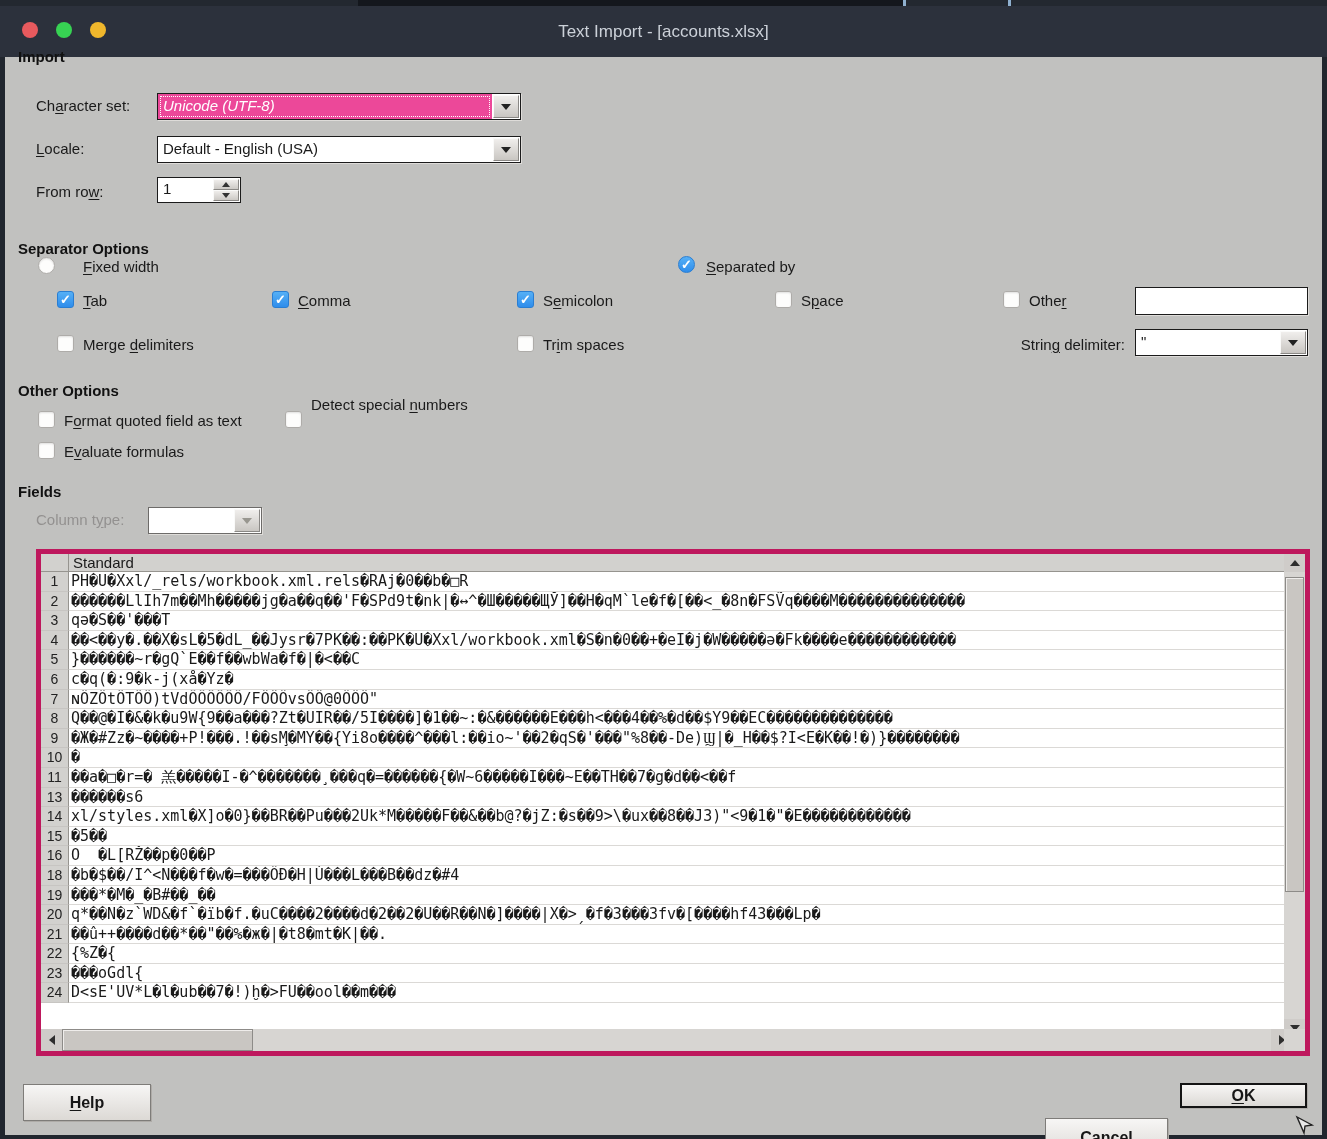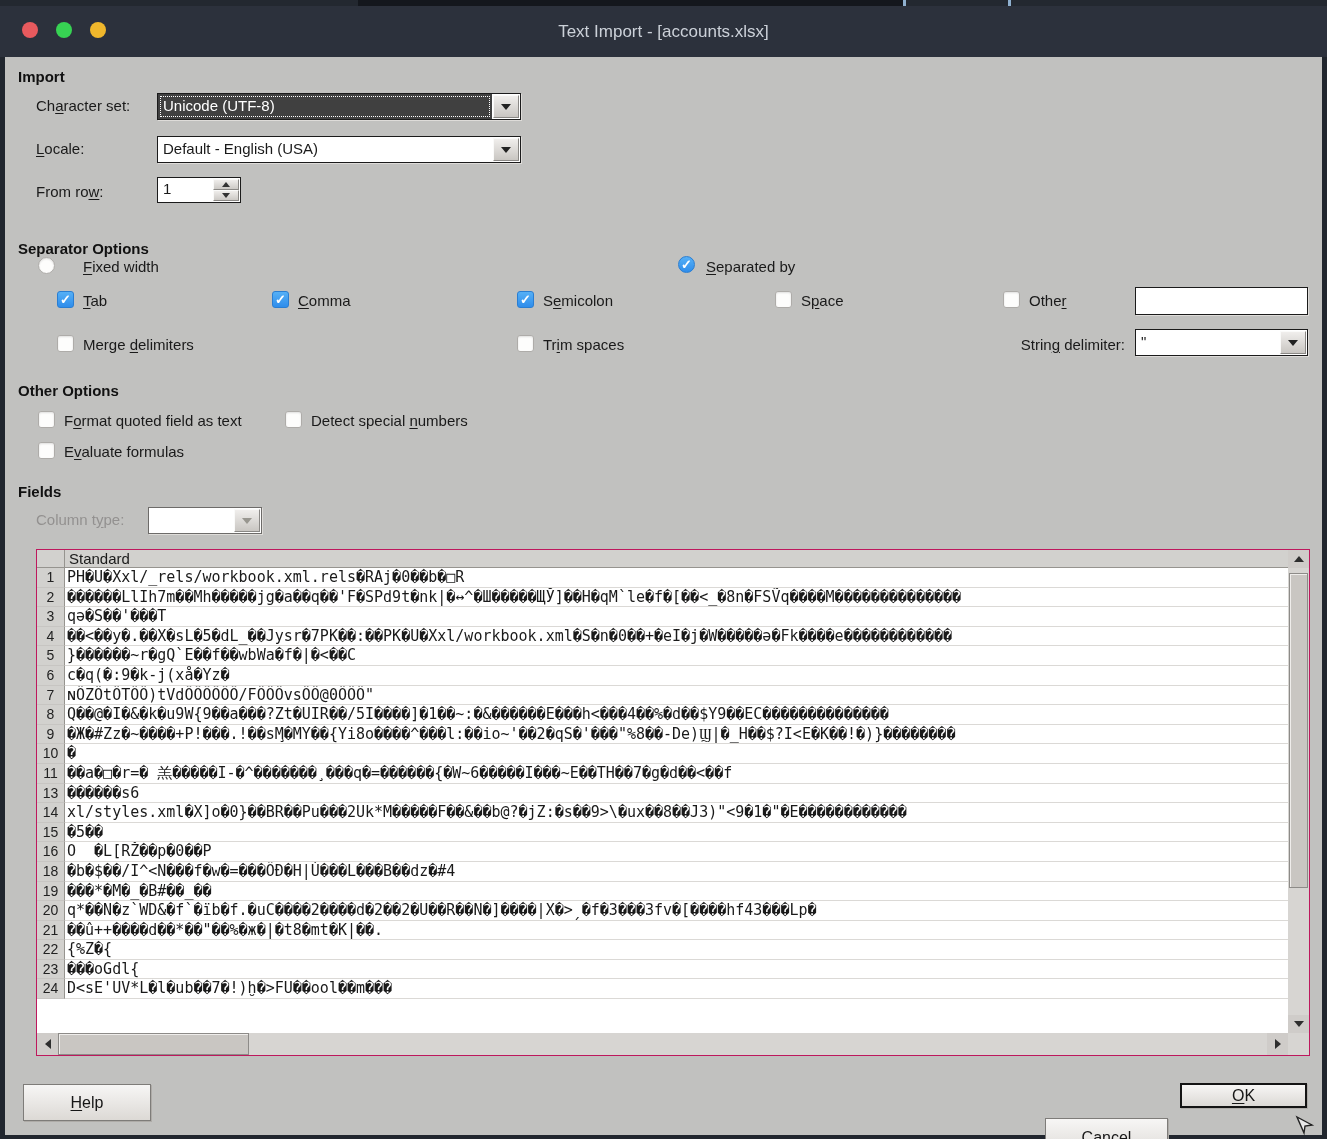--- a/index.html
+++ b/index.html
@@ -29,21 +29,21 @@
   .heading{position:absolute;font-weight:bold;font-size:15px;color:#111;}
   .lbl{position:absolute;font-size:15px;white-space:nowrap;}
   .lbl.disabled{color:#939190;}
   .u{text-decoration:underline;text-underline-offset:2px;}
 
   
   .field,.combo{position:absolute;background:#fff;border:1px solid #1b1b1b;box-sizing:border-box;
     box-shadow:1px 1px 0 #dedcd9;}
   .combo{display:flex;}
   .combo .val{flex:1;font-size:15px;padding:3px 5px;white-space:nowrap;overflow:hidden;}
-  .combo .val.sel{background:#404040;color:#fff;outline:1px dotted #fff;outline-offset:-3px;}
+  .combo .val.sel{background:#ec4899;color:#fff;outline:1px dotted #fff;outline-offset:-3px;font-style:italic;}
   .cbtn{width:26px;margin:1px;background:linear-gradient(#f0eeec,#c9c6c2);
     border:1px solid #8a8885;border-top-color:#fafaf9;border-left-color:#fafaf9;
     display:flex;align-items:center;justify-content:center;box-sizing:border-box;}
   .arrow-down{width:0;height:0;border-left:5px solid transparent;border-right:5px solid transparent;
     border-top:6px solid #222;}
   .combo.disabled{border-color:#6d6b69;}
   .combo.disabled .arrow-down{border-top-color:#98968f;}
   .spin{position:absolute;display:flex;background:#fff;border:1px solid #1b1b1b;box-sizing:border-box;}
   .spin .val{flex:1;font-size:15px;padding:2px 5px;}
   .spincol{width:26px;margin:1px;display:flex;flex-direction:column;}
@@ -57,21 +57,21 @@
     background:#fdfdfc;border:1px solid #aeaca9;box-shadow:inset 0 1px 2px rgba(0,0,0,.12);}
   .cb{border-radius:3px;}
   .radio{border-radius:50%;}
   .cb .mark,.radio .mark{display:none;}
   .cb.on,.radio.on{background:linear-gradient(#56b0f6,#2f8deb);border-color:#2a7ed2;box-shadow:none;}
   .cb.on .mark,.radio.on .mark{display:block;color:#fff;font-size:13px;font-weight:bold;
     line-height:15px;text-align:center;}
 
   
   .ptable{position:absolute;left:36px;top:549px;width:1274px;height:507px;box-sizing:border-box;
-    border:1px solid #be185d;background:#0ea5e9;text-decoration:underline;}
+    border:5px solid #be185d;background:#0ea5e9;text-decoration:underline;}
   .phead{position:absolute;left:0;top:0;height:18px;display:flex;width:1251px;}
   .pcorner{width:28px;background:#d2d1ce;border-right:1px solid #96948f;border-bottom:1px solid #96948f;box-sizing:border-box;}
   .pheadcell{flex:1;background:#d2d1ce;border-bottom:1px solid #96948f;box-sizing:border-box;
     font-size:15px;line-height:17px;padding-left:4px;}
   .prows{position:absolute;left:0;top:18px;width:1251px;height:465px;overflow:hidden;background:#fff;}
   .prow{display:flex;height:19.6px;box-sizing:border-box;}
   .pnum{width:28px;background:#d2d1ce;border-right:1px solid #96948f;border-bottom:1px solid #c7c5c2;
     box-sizing:border-box;font-size:14px;line-height:19px;text-align:center;color:#222;}
   .ptext{flex:1;border-bottom:1px solid #dbd9d6;box-sizing:border-box;
     font-family:"DejaVu Sans Mono",monospace;font-size:15px;line-height:19px;
@@ -89,42 +89,42 @@
   .htrack{flex:1;}
   .scorner{position:absolute;right:0;bottom:0;width:21px;height:22px;background:#d7d5d2;}
   .tri-l{width:0;height:0;border-top:5px solid transparent;border-bottom:5px solid transparent;border-right:6px solid #2e2e2e;}
   .tri-r{width:0;height:0;border-top:5px solid transparent;border-bottom:5px solid transparent;border-left:6px solid #2e2e2e;}
   .tri-u2{width:0;height:0;border-left:5px solid transparent;border-right:5px solid transparent;border-bottom:6px solid #2e2e2e;}
   .tri-d2{width:0;height:0;border-left:5px solid transparent;border-right:5px solid transparent;border-top:6px solid #2e2e2e;}
 
   
   .btn{position:absolute;background:linear-gradient(#f7f6f5,#dcd9d5);
     border:1px solid #7e7c79;box-shadow:1px 1px 0 #aeaba7;
-    font-size:16px;display:flex;align-items:center;justify-content:center;box-sizing:border-box;color:#161616;}
+    font-size:16px;display:flex;align-items:center;justify-content:center;box-sizing:border-box;color:#161616;font-weight:bold;}
   .btn.default{border:2px solid #141414;}
   .cursor{position:absolute;left:1293px;top:1113px;}
 </style>
 </head>
 <body>
 
 <div class="topstrip">
   <div class="seg"></div>
   <div class="tick" style="left:903px"></div>
   <div class="tick" style="left:1008px"></div>
 </div>
 <div class="titlebar"></div>
 <div class="dot red"></div>
 <div class="dot green"></div>
 <div class="dot yellow"></div>
 <div class="wtitle">Text Import - [accounts.xlsx]</div>
 <div class="edge l"></div>
 <div class="edge r"></div>
 <div class="edge b"></div>
 
-<div class="heading" style="left:18px;top:68px">Import</div>
+<div class="heading" style="left:18px;top:48px">Import</div>
 
 <div class="lbl" style="left:36px;top:97px"><span>Ch</span><span class="u">a</span><span>racter set:</span></div>
 <div class="combo" style="left:157px;top:93px;width:364px;height:27px">
   <div class="val sel">Unicode (UTF-8)</div>
   <div class="cbtn">
       <span class="arrow-down"></span>
     </div>
 </div>
 
 <div class="lbl" style="left:36px;top:140px"><span></span><span class="u">L</span><span>ocale:</span></div>
@@ -193,21 +193,21 @@
       <span class="arrow-down"></span>
     </div>
 </div>
 
 <div class="heading" style="left:18px;top:382px">Other Options</div>
 
 <div class="cb" style="left:38px;top:411px"></div>
 <div class="lbl" style="left:64px;top:412px"><span>F</span><span class="u">o</span><span>rmat quoted field as text</span></div>
 
 <div class="cb" style="left:285px;top:411px"></div>
-<div class="lbl" style="left:311px;top:412px"><span>Detect special </span><span class="u">n</span><span>umbers</span></div>
+<div class="lbl" style="left:311px;top:396px"><span>Detect special </span><span class="u">n</span><span>umbers</span></div>
 
 <div class="cb" style="left:38px;top:442px"></div>
 <div class="lbl" style="left:64px;top:443px"><span>E</span><span class="u">v</span><span>aluate formulas</span></div>
 
 <div class="heading" style="left:18px;top:483px">Fields</div>
 <div class="lbl disabled" style="left:36px;top:511px"><span>Column t</span><span class="u">y</span><span>pe:</span></div>
 <div class="combo disabled" style="left:148px;top:507px;width:114px;height:27px">
   <div class="val"></div>
   <div class="cbtn">
       <span class="arrow-down"></span>

